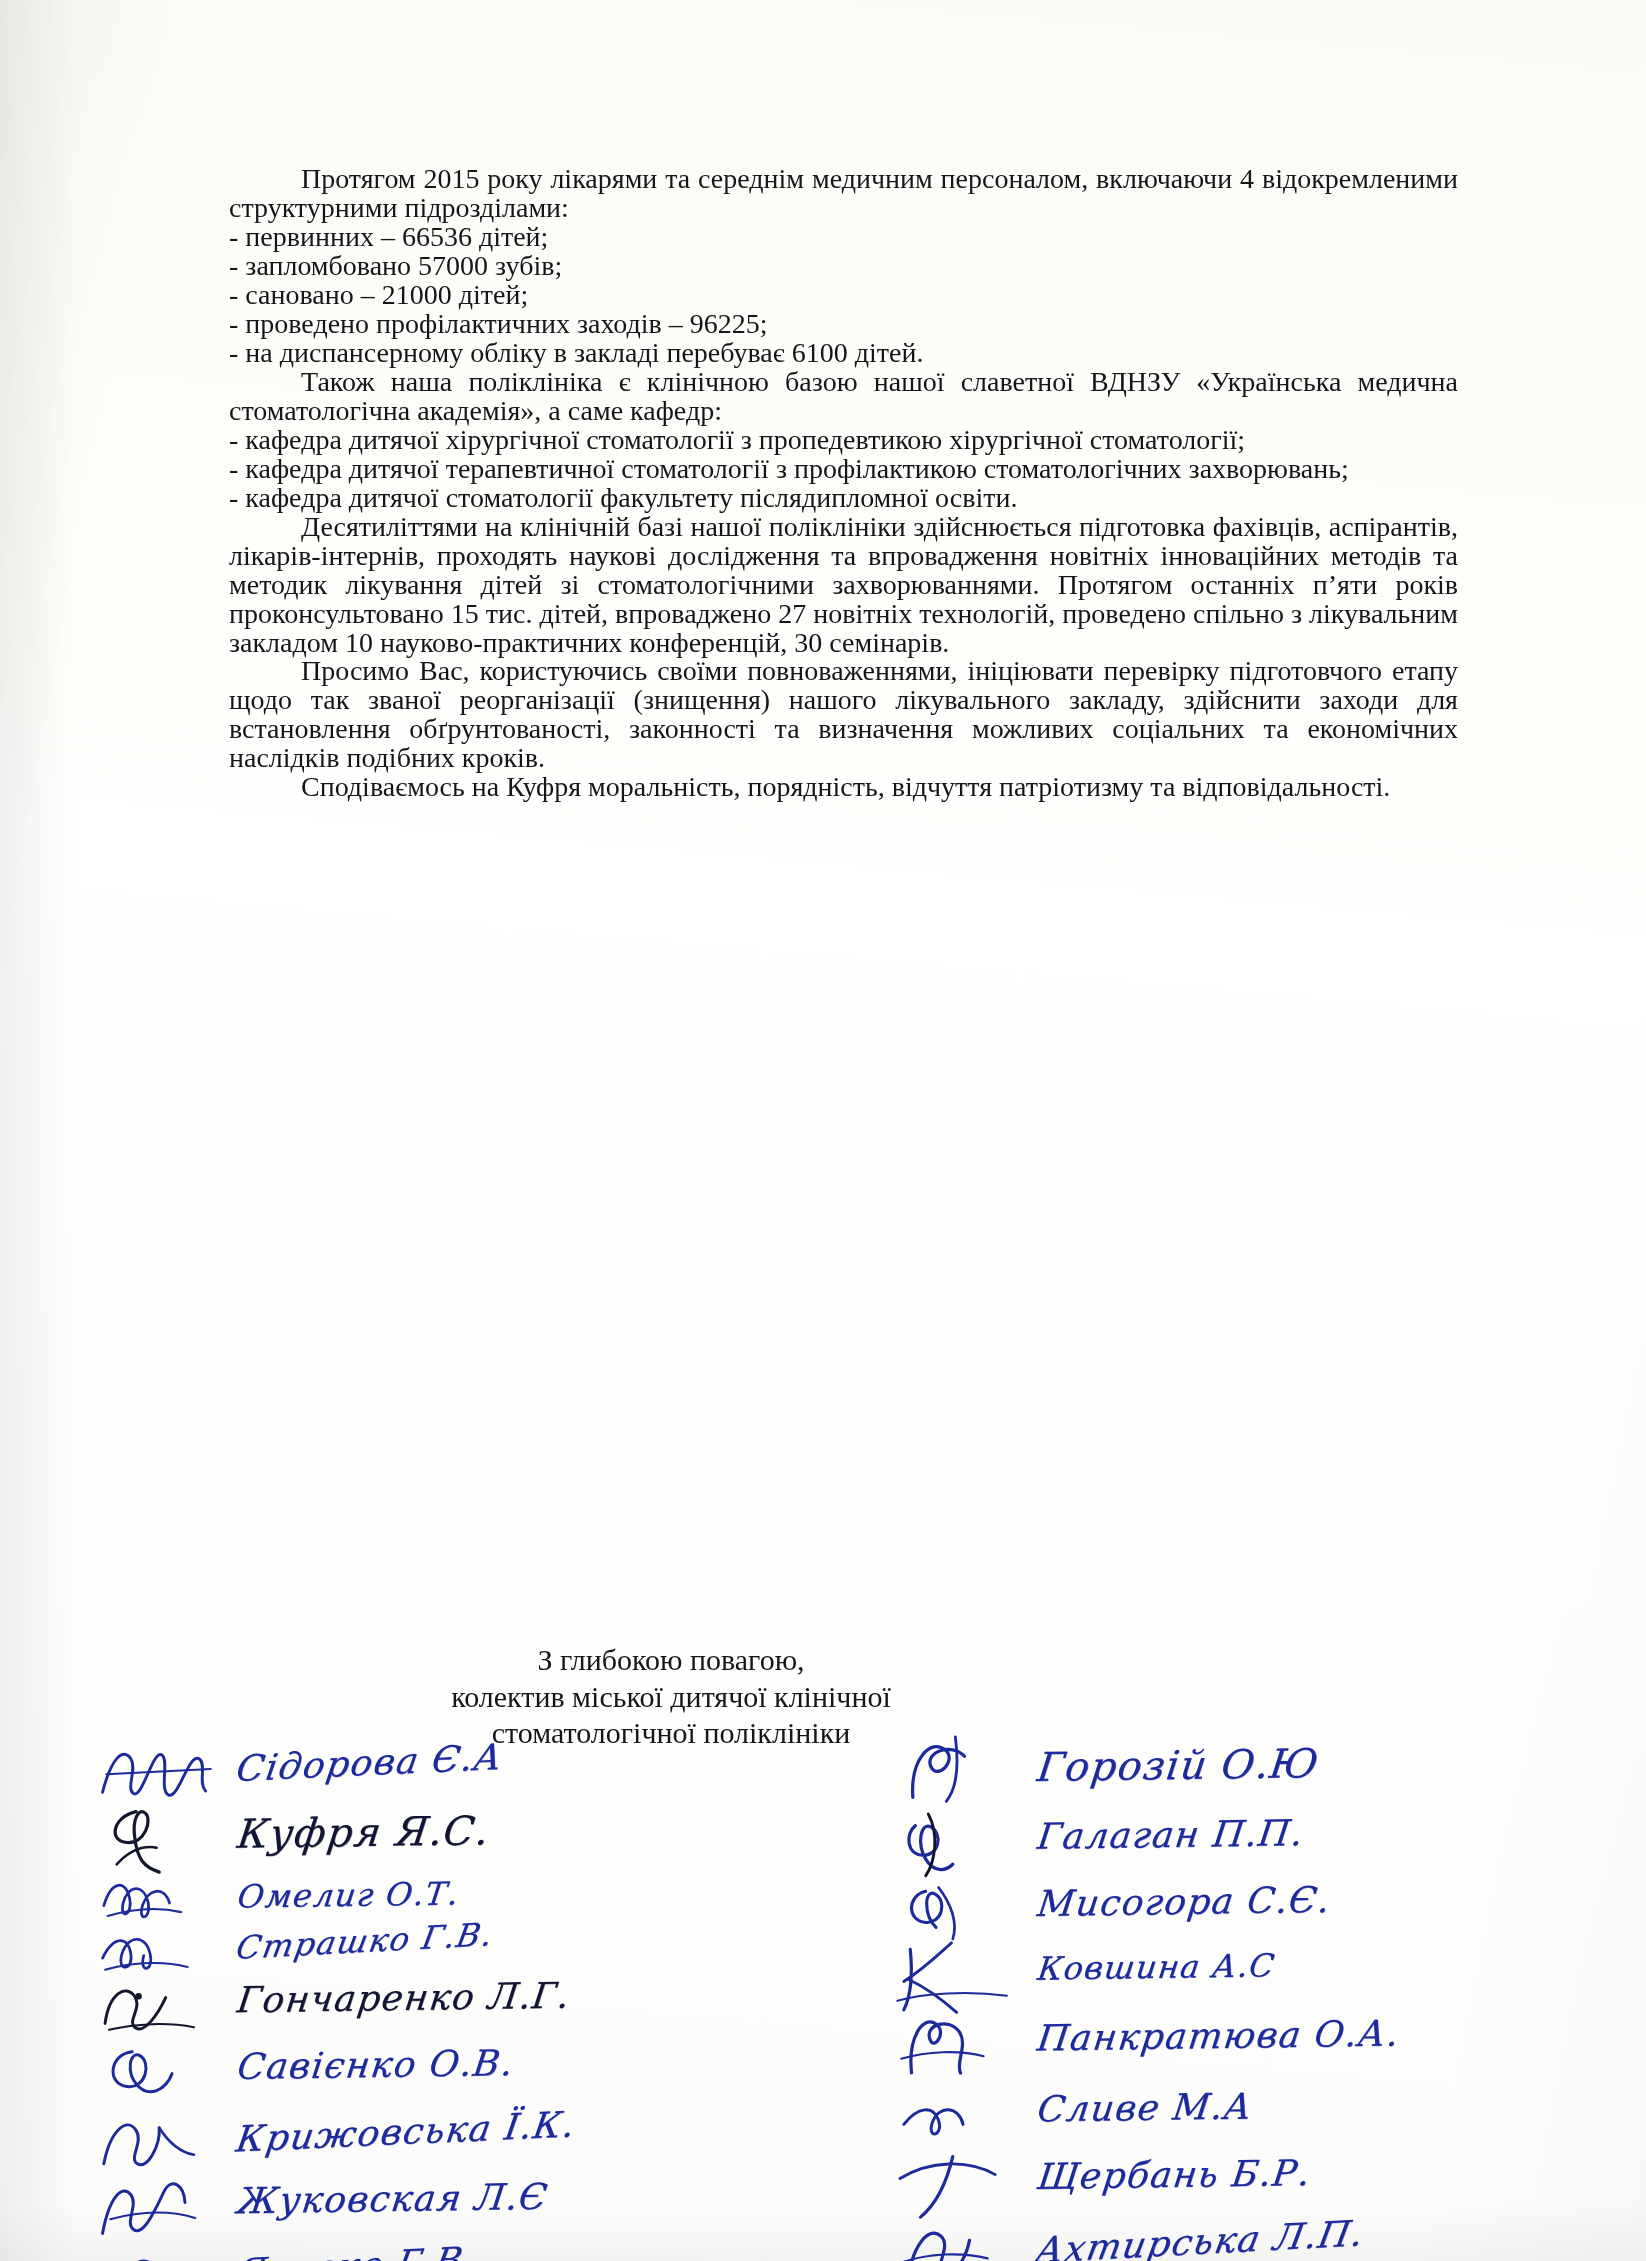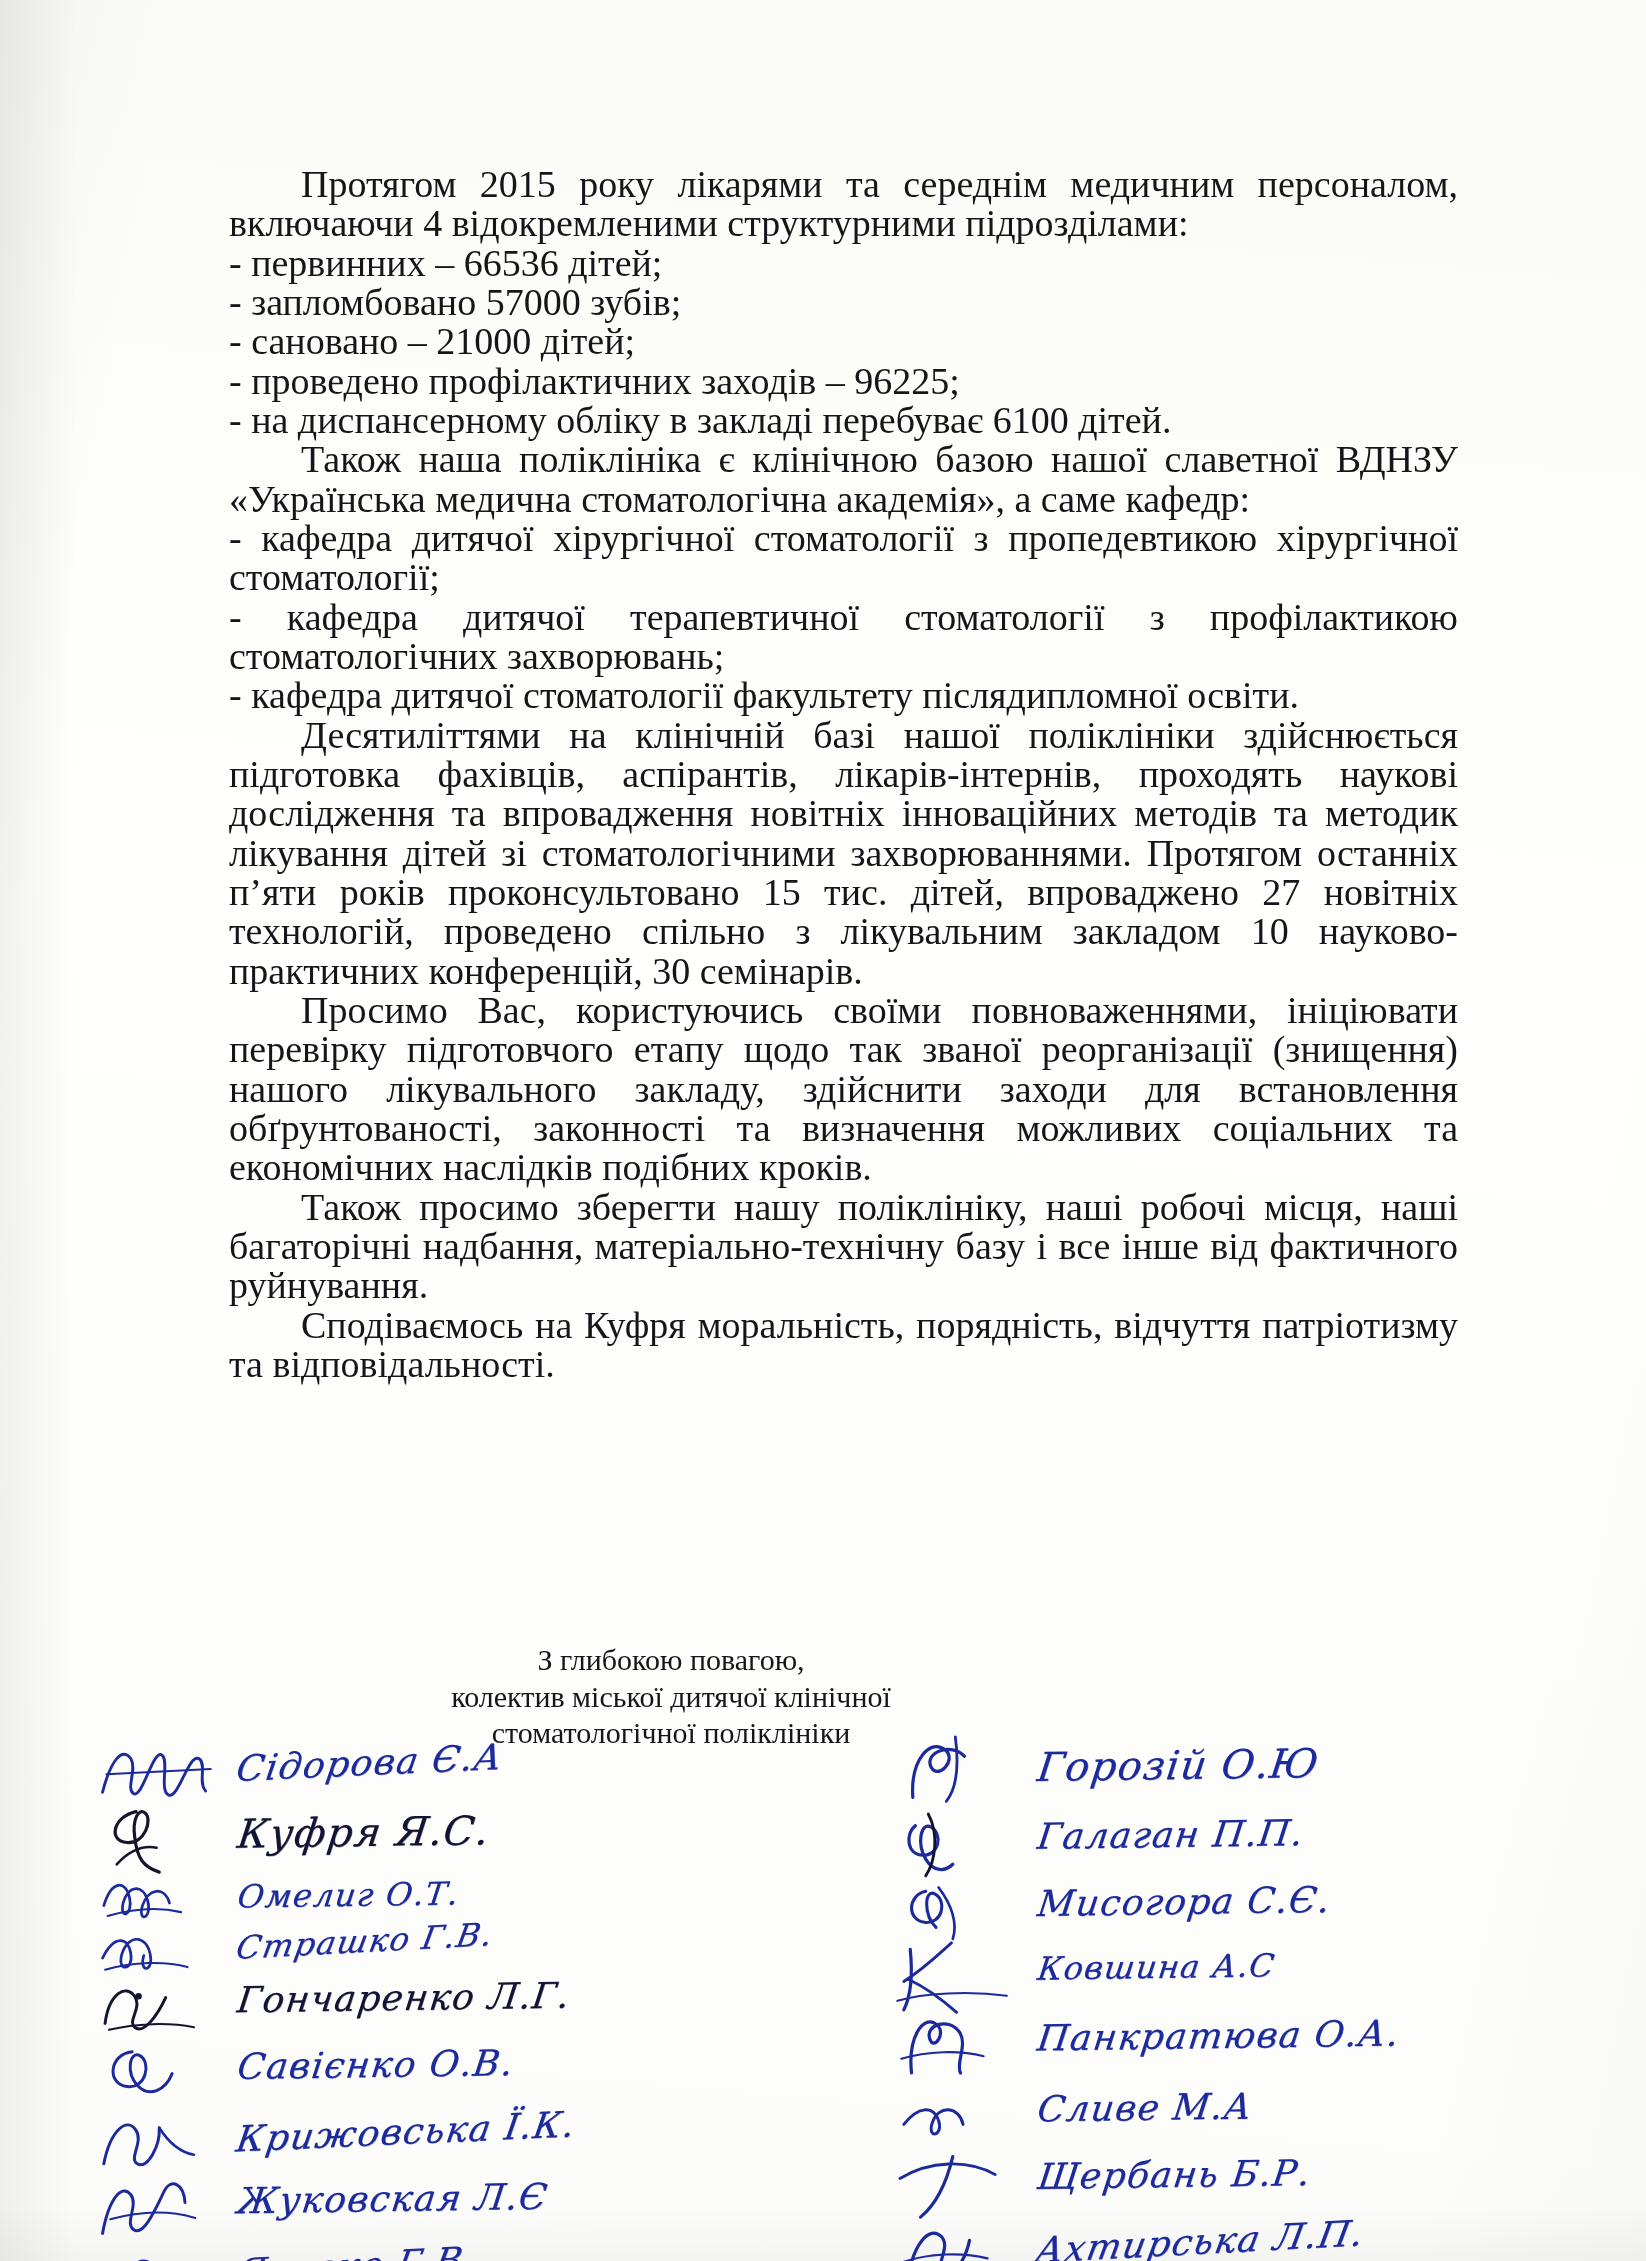--- a/index.html
+++ b/index.html
@@ -39,21 +39,21 @@
     width: 100%; height: 58px;
     background: linear-gradient(to top, rgba(0,0,0,0.035), rgba(0,0,0,0));
     pointer-events: none;
   }
 
   .body-text {
     position: absolute;
     left: 229px;
     top: 165px;
     width: 1229px;
-    font-size: 38px;
+    font-size: 28px;
     line-height: 1.035;
     text-align: justify;
     text-justify: inter-word;
   }
   .para {
     margin: 0;
     text-indent: 72px;
     text-align: justify;
   }
   .para.flush { text-indent: 0; }
@@ -145,21 +145,20 @@
     <p class="para">Також наша поліклініка є клінічною базою нашої славетної ВДНЗУ «Українська медична стоматологічна академія», а саме кафедр:</p>
 
     <p class="para flush">- кафедра дитячої  хірургічної стоматології з пропедевтикою хірургічної стоматології;</p>
     <p class="para flush">- кафедра дитячої терапевтичної  стоматології з профілактикою стоматологічних захворювань;</p>
     <p class="para flush">- кафедра дитячої стоматології факультету післядипломної освіти.</p>
 
     <p class="para">Десятиліттями на клінічній базі нашої поліклініки здійснюється підготовка фахівців, аспірантів, лікарів-інтернів, проходять наукові дослідження та впровадження новітніх інноваційних методів та методик лікування дітей зі стоматологічними захворюваннями. Протягом останніх п’яти років проконсультовано 15 тис. дітей, впроваджено 27 новітніх технологій, проведено спільно з лікувальним закладом 10 науково-практичних конференцій, 30 семінарів.</p>
 
     <p class="para">Просимо Вас, користуючись своїми повноваженнями, ініціювати перевірку підготовчого етапу щодо так званої реорганізації (знищення) нашого лікувального закладу, здійснити заходи для встановлення обґрунтованості, законності та визначення можливих соціальних та економічних наслідків подібних кроків.</p>
 
-    <p class="para">Також просимо зберегти нашу поліклініку, наші робочі місця, наші багаторічні надбання, матеріально-технічну базу і все інше від фактичного руйнування.</p>
 
     <p class="para">Сподіваємось на Куфря моральність, порядність, відчуття патріотизму та відповідальності.</p>
   </div>
 
   <div class="closing">
     <div>З глибокою повагою,</div>
     <div>колектив міської дитячої клінічної</div>
     <div>стоматологічної поліклініки</div>
   </div>
 

